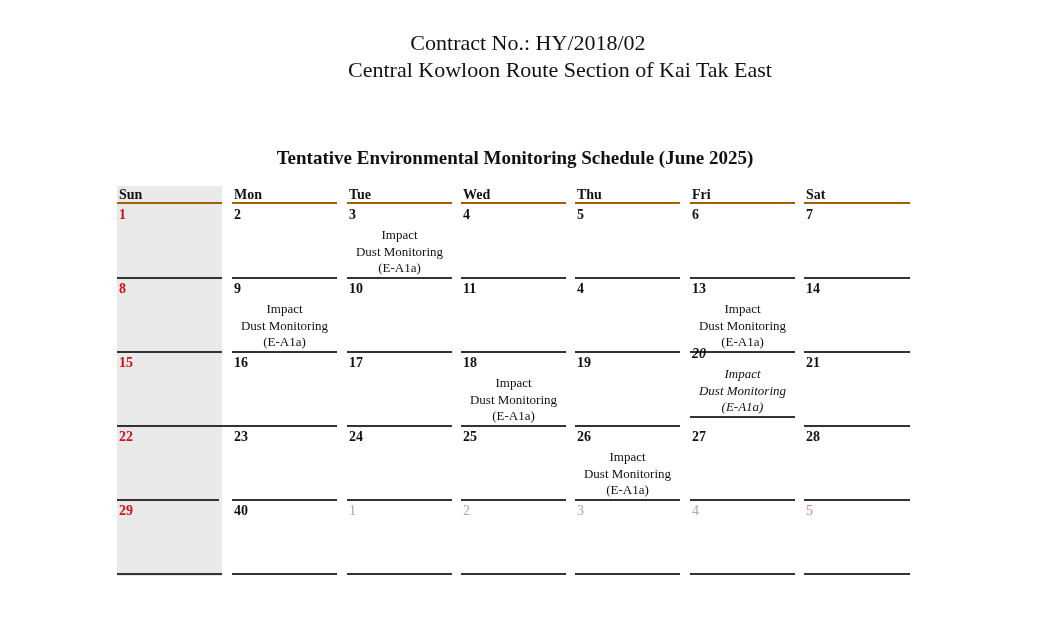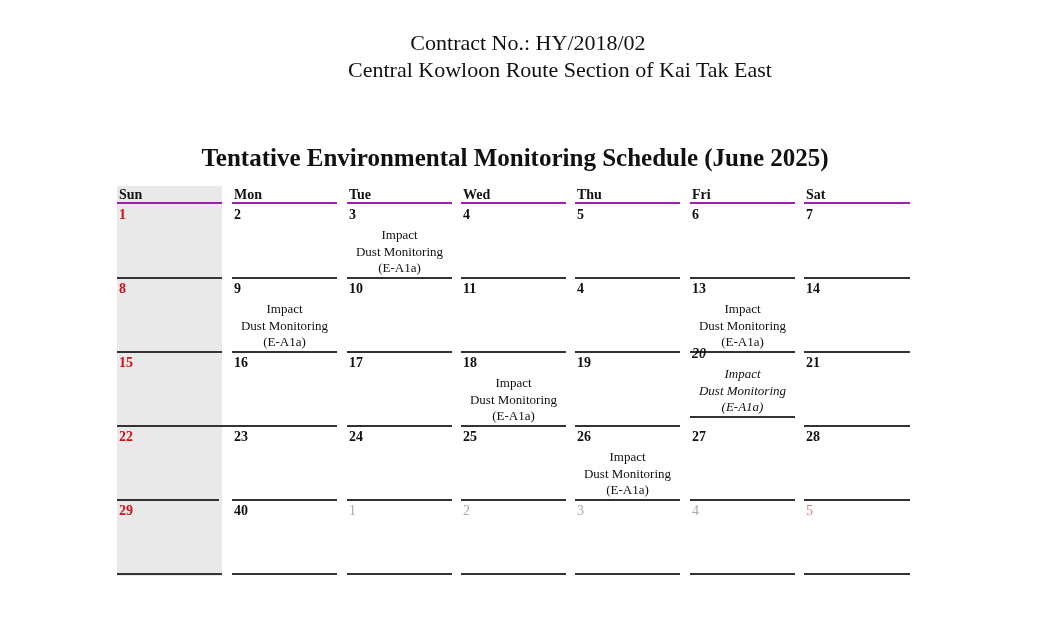--- a/index.html
+++ b/index.html
@@ -3,24 +3,24 @@
 <meta charset="utf-8">
 <style>
   html, body { margin: 0; padding: 0; background: #ffffff; }
   body { width: 1056px; height: 618px; position: relative; overflow: hidden;
          font-family: "Liberation Serif", "DejaVu Serif", serif; color: #111; }
   .title1, .title2 { position: absolute; left: 0; width: 1056px; text-align: center;
          font-size: 22px; line-height: 26px; }
   .title1 { top: 30px; }
   .title2 { top: 57px; padding-left: 32px; }
   .subtitle { position: absolute; top: 146px; left: 0; width: 1030px; text-align: center;
-         font-size: 25px; font-weight: bold; line-height: 24px; }
+         font-size: 19px; font-weight: bold; line-height: 24px; }
   .sunbg { position: absolute; left: 117px; top: 186px; width: 105px; height: 390px; background: #e9e9e9; }
   .hdr { position: absolute; top: 186px; height: 18px; font-weight: bold; font-size: 14px;
-         line-height: 18px; border-bottom: 2px solid #a21caf; padding-left: 2px; box-sizing: border-box; }
+         line-height: 18px; border-bottom: 2px solid #a16207; padding-left: 2px; box-sizing: border-box; }
   .cell { position: absolute; height: 74px; border-bottom: 2px solid #333; box-sizing: border-box; }
   .daynum { position: absolute; left: 2px; top: 2px; font-weight: bold; font-size: 14px; line-height: 16px; }
   .daynum.sun { color: #d0101a; }
   .daynum.other { color: #aaaaaa; font-weight: normal; }
   .daynum.other-sun { color: #e07a80; font-weight: normal; }
   .event { position: absolute; left: 0; right: 0; top: 22px; text-align: center;
            font-size: 13px; line-height: 16.5px; }
 </style>
 </head>
 <body>

